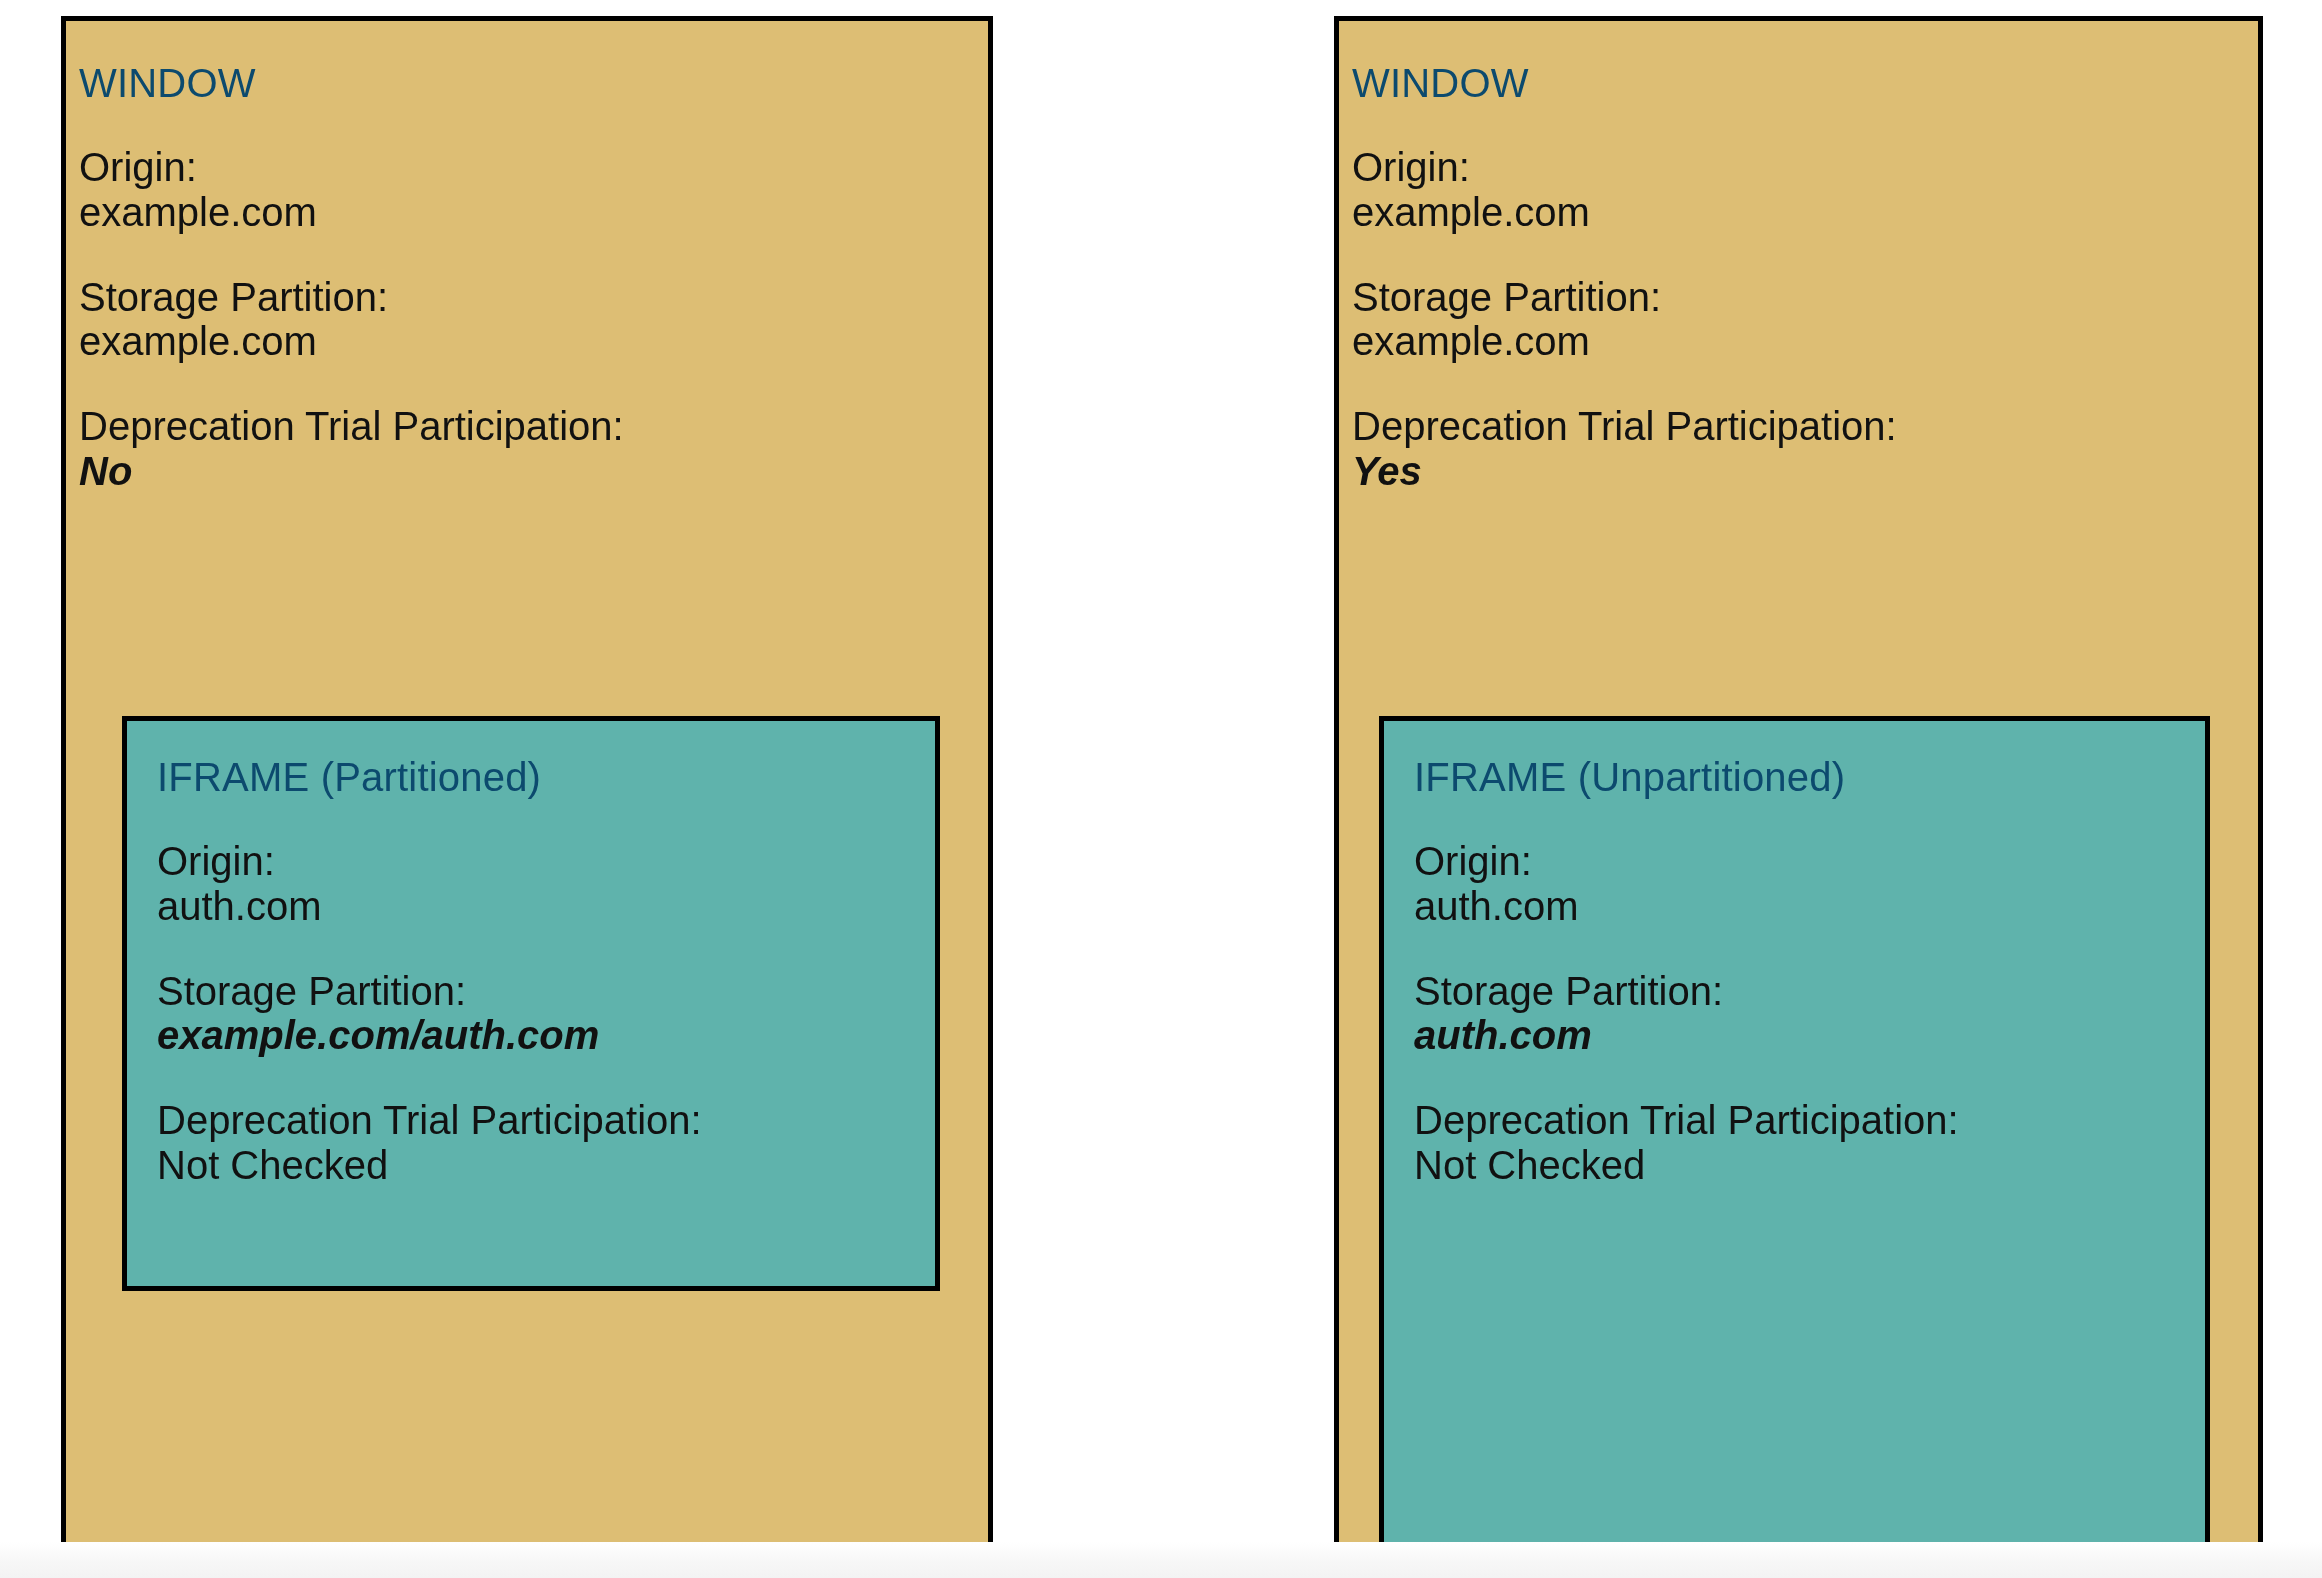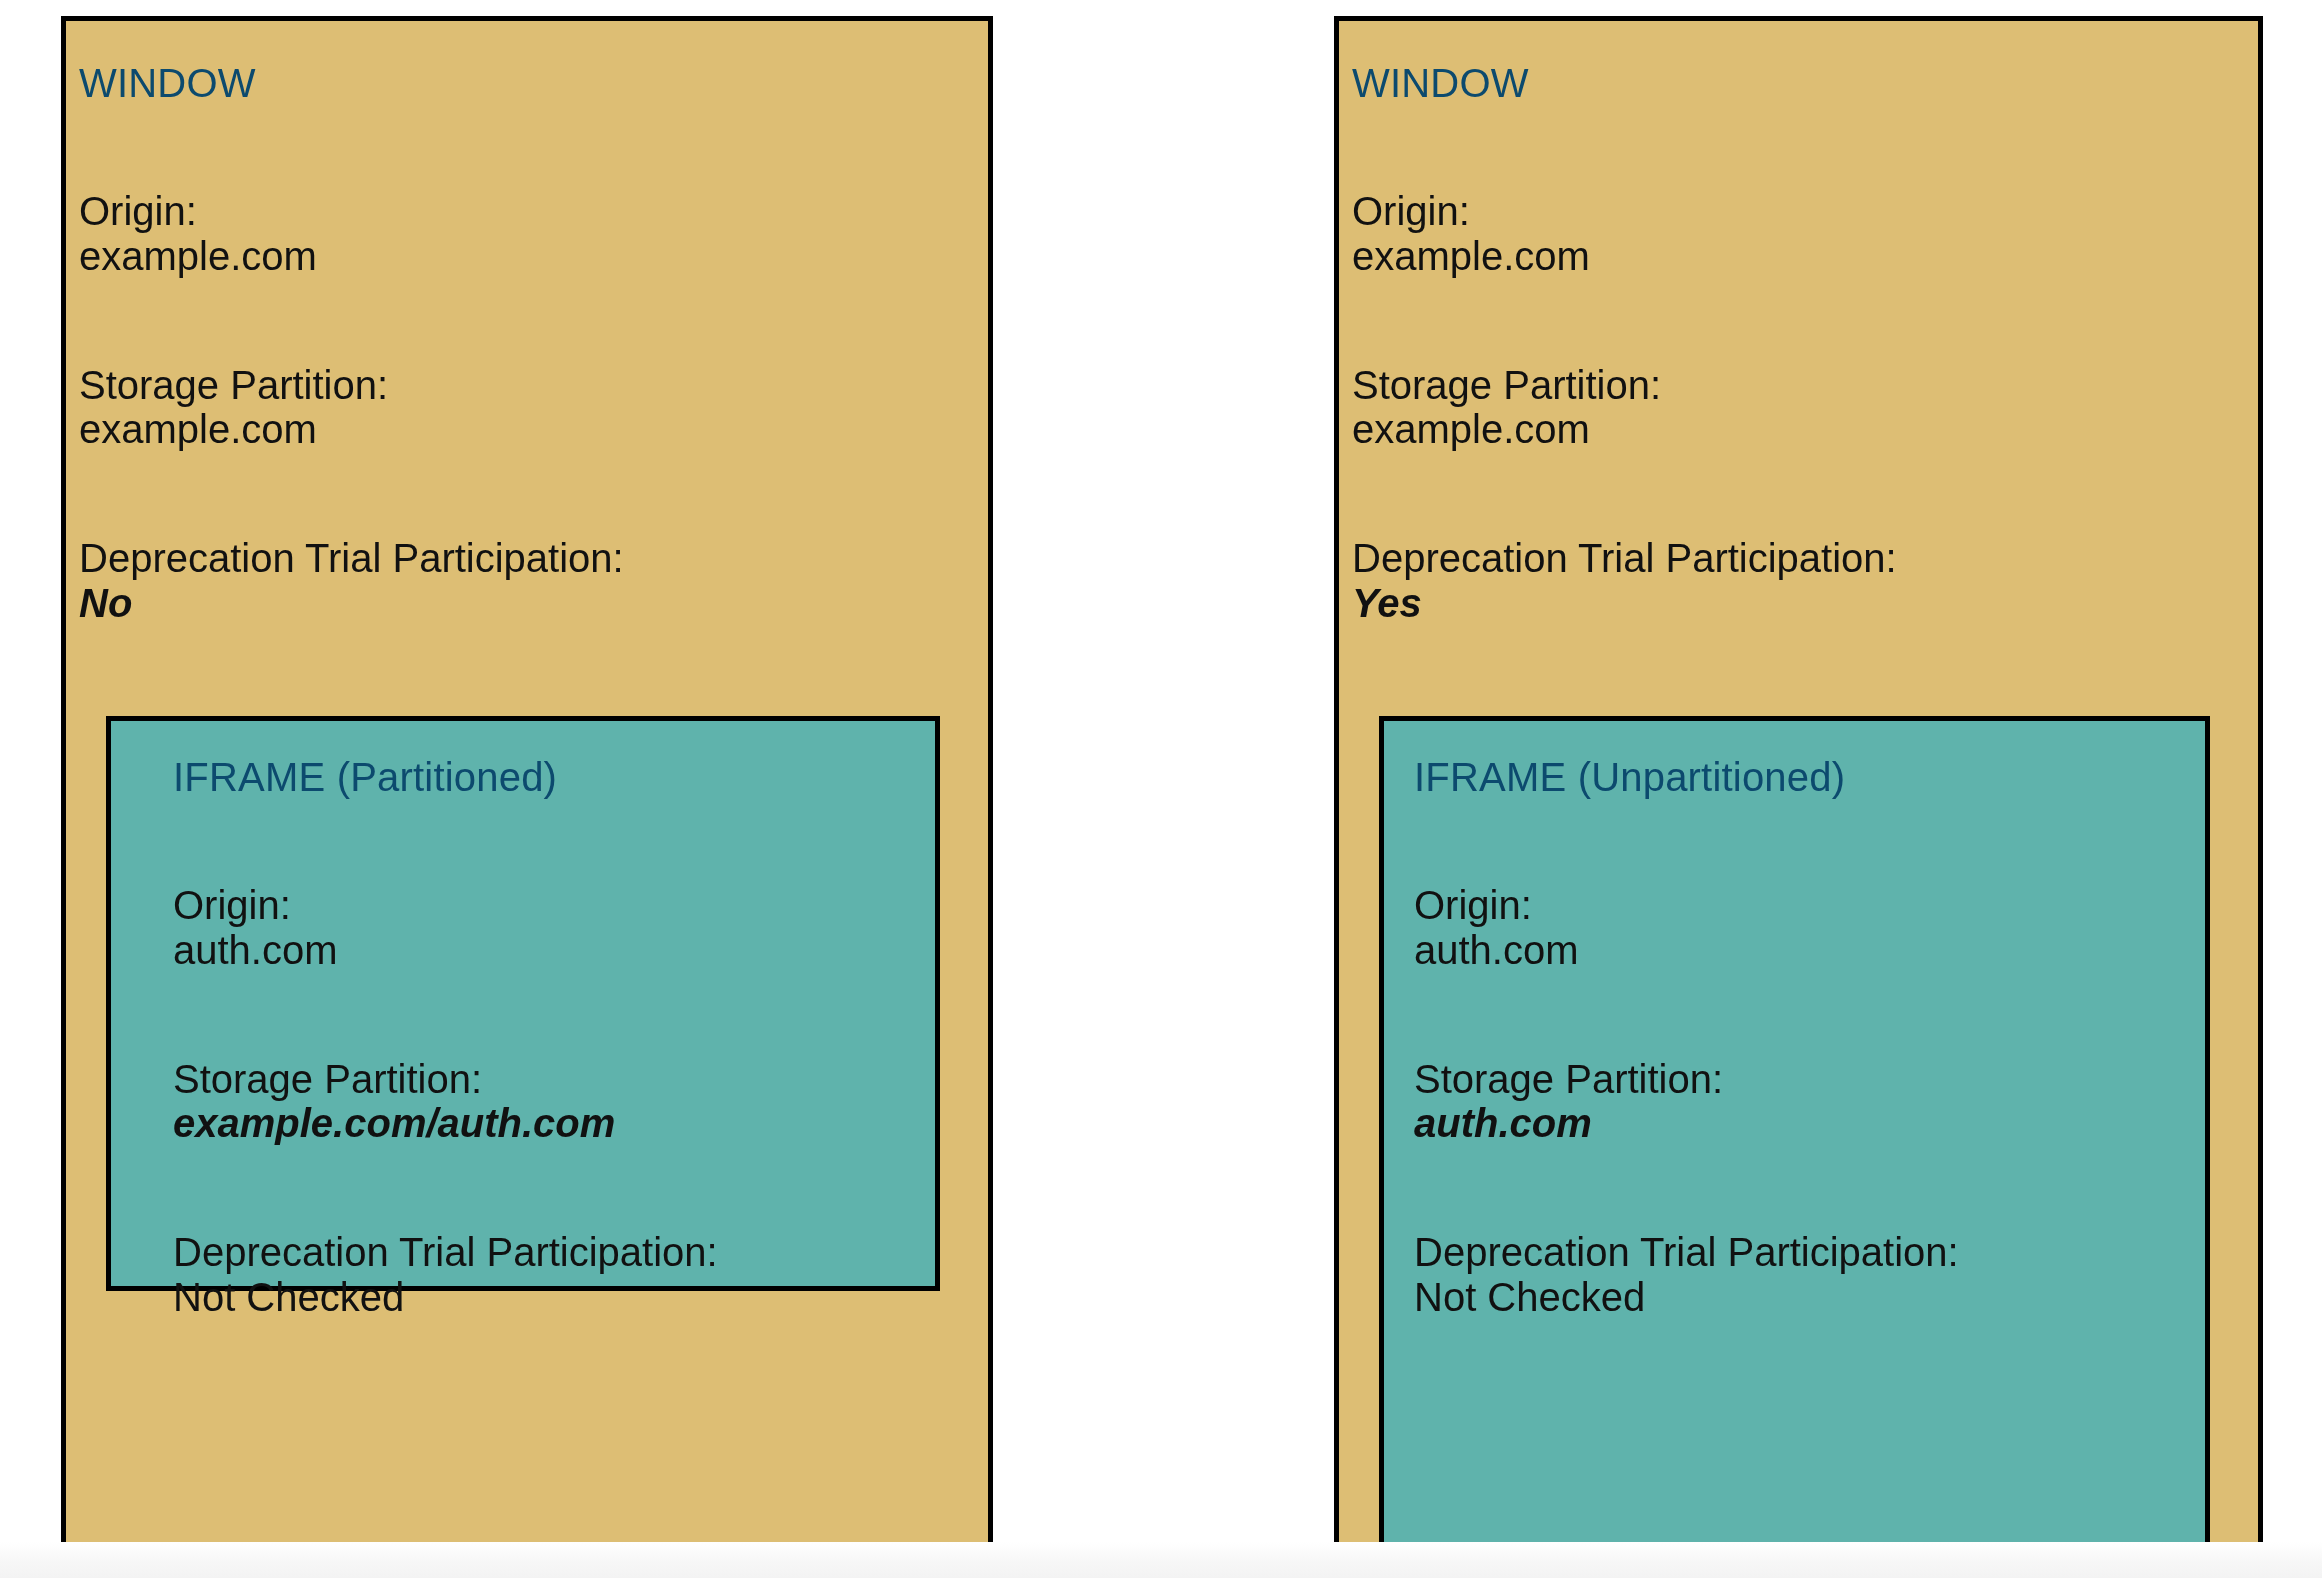--- a/index.html
+++ b/index.html
@@ -37,41 +37,41 @@
   .window-box.left  { left: 61px;   top: 16px; width: 932px; height: 1534px; }
   .window-box.right { left: 1334px; top: 16px; width: 929px; height: 1534px; }
 
   .iframe-box {
     position: absolute;
     box-sizing: border-box;
     background: #5fb3ac;
     border: 5px solid #000000;
     padding: 36px 0 0 0;
   }
-  .window-box.left  .iframe-box { left: 40px; right: 48px; top: 695px; height: 575px; padding-left: 32px; }
+  .window-box.left  .iframe-box { left: 56px; right: 48px; top: 695px; height: 575px; }
   .window-box.right .iframe-box { left: 40px; right: 48px; top: 695px; height: 947px; }
 
   .box-title {
     font-size: 40px;
     line-height: 1.0;
     color: #0c4a6e;
     letter-spacing: 0.2px;
   }
   .window-box > .box-title { padding-left: 13px; }
   .iframe-box > .box-title { padding-left: 30px; }
 
   .field {
     font-size: 40px;
     line-height: 1.12;
     color: #111111;
   }
   .window-box > .field { padding-left: 13px; }
   .iframe-box > .field { padding-left: 30px; }
 
-  .field .label { display: block; font-weight: normal; margin-top: 44px; }
+  .field .label { display: block; font-weight: normal; }
   .field .value { display: block; font-weight: normal; }
   .field .value.bold { font-weight: bold; font-style: italic; }
 
   .spacer-lg { height: 42px; }
   .spacer-md { height: 40px; }
 </style>
 </head>
 <body>
 
 <div class="diagram">

